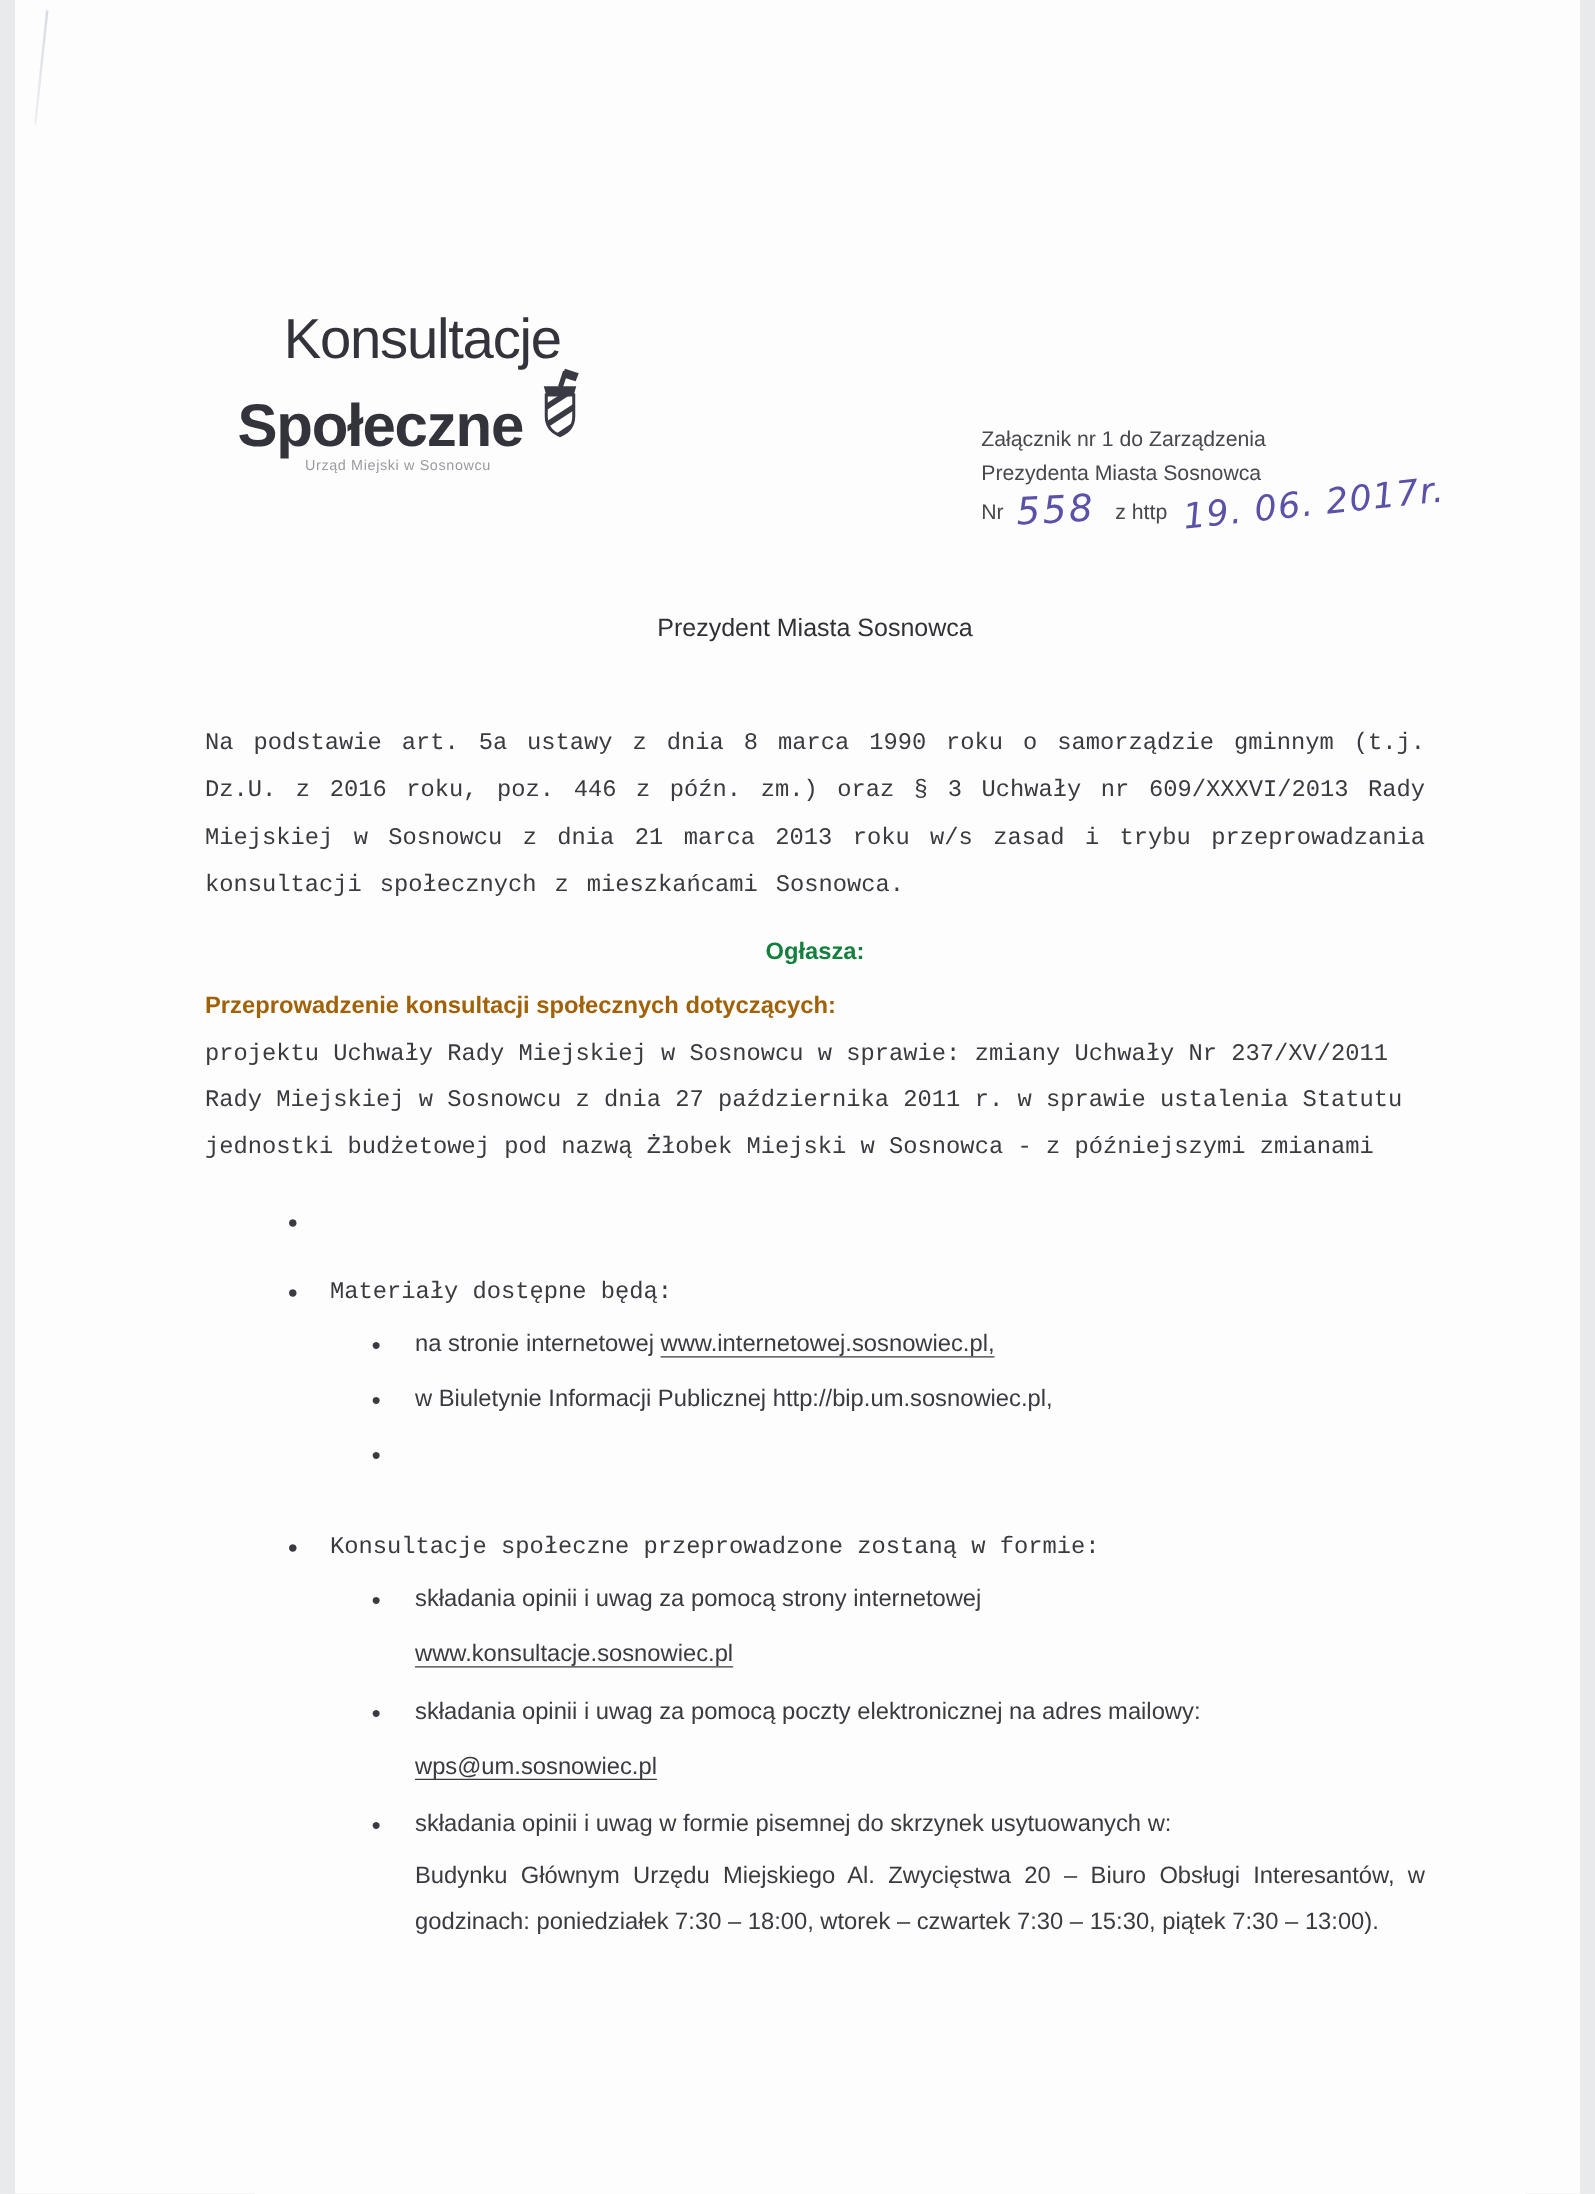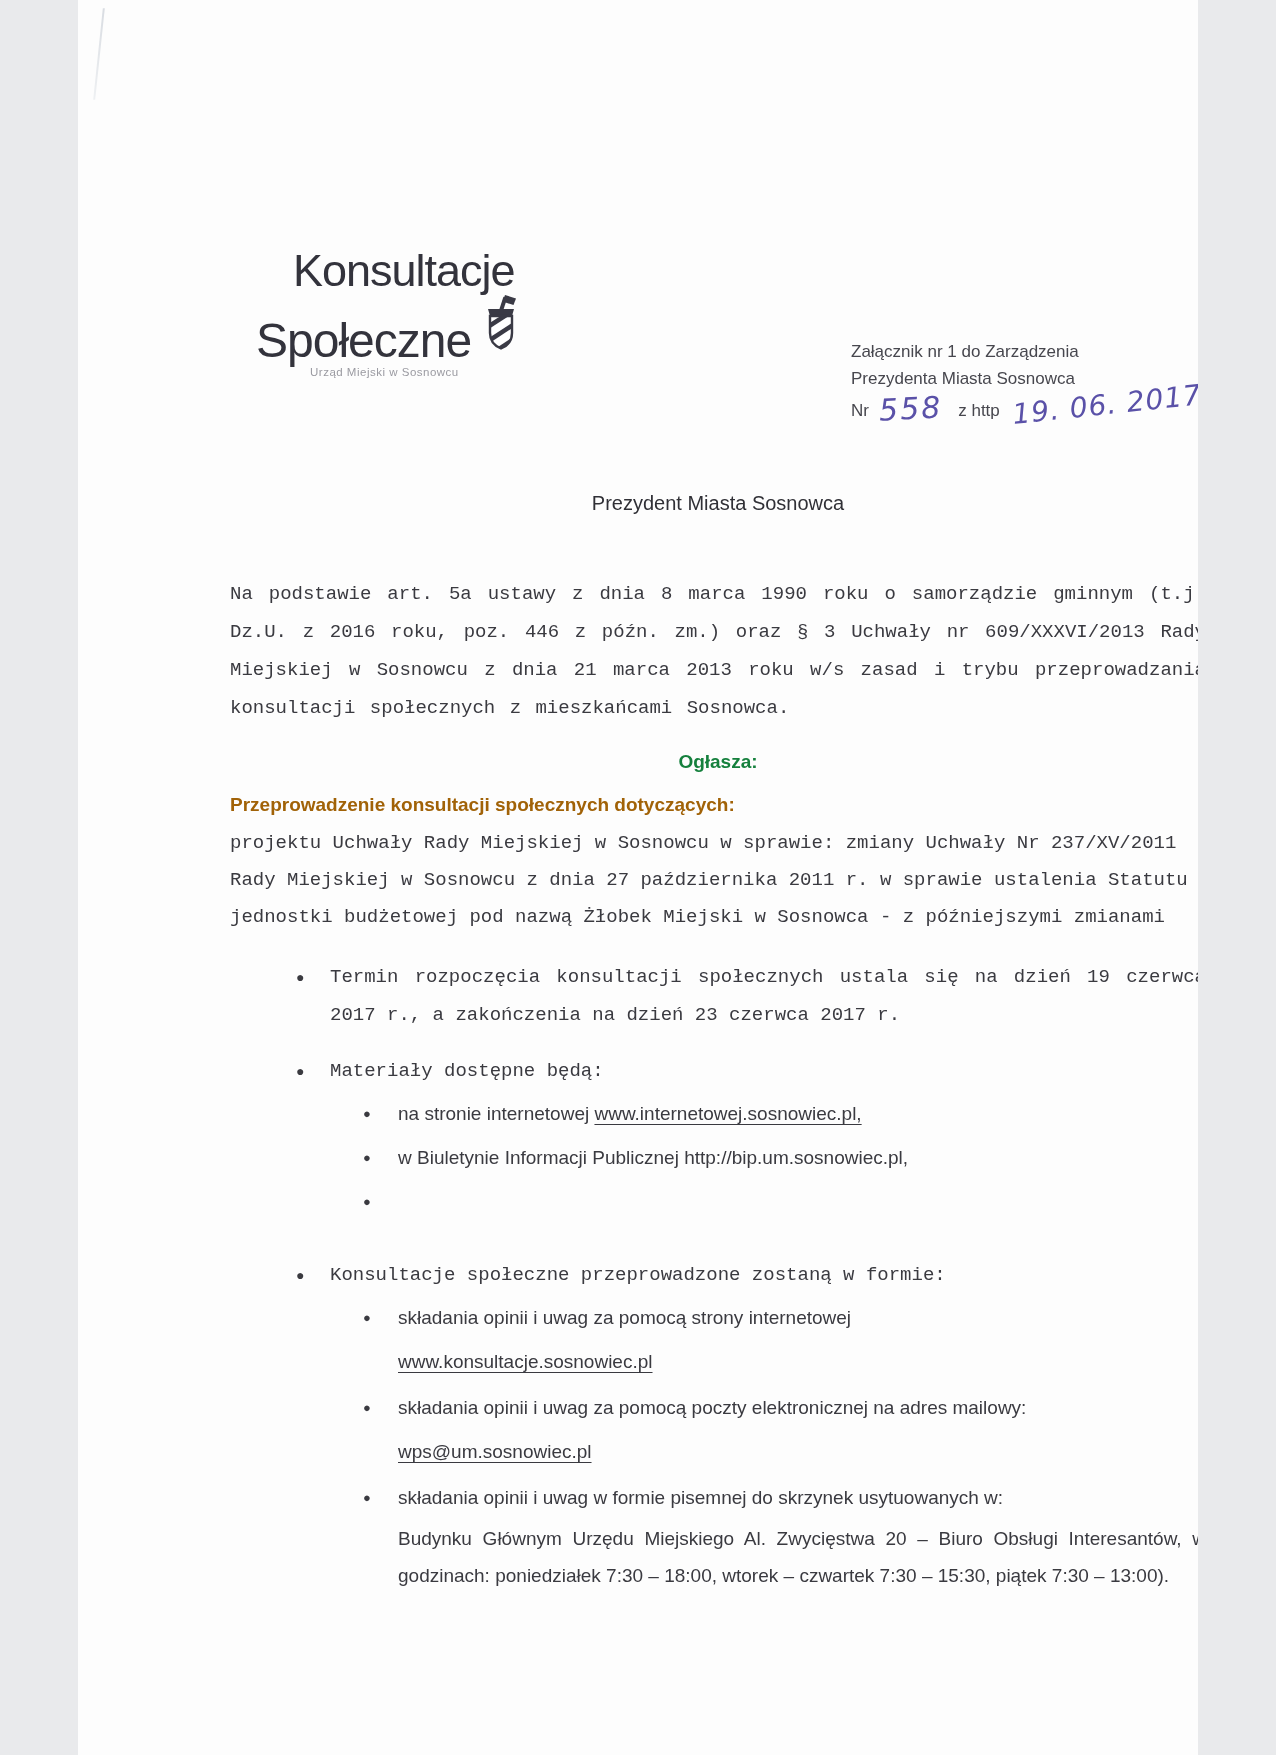--- a/index.html
+++ b/index.html
@@ -1,37 +1,37 @@
 <!DOCTYPE html>
 <html lang="pl"><head>
 <meta charset="utf-8">
 <style>
   html,body{margin:0;padding:0;background:#e9eaec;}
   .page{
     position:relative;
-    width:1120px;height:1755px;
+    width:1252px;height:1755px;
     margin:0 auto;
     background:#fdfdfd;
     overflow:hidden;
     font-family:"Liberation Sans",sans-serif;
     color:#3a3a40;
   }
   .scan-artifact{
     position:absolute;top:8px;left:20px;width:2px;height:92px;
     background:linear-gradient(#c9ced6,#e8ebee);
     transform:rotate(6deg);opacity:.7;
   }
   
   .logo{position:absolute;top:248px;left:178px;color:#33333c;}
   .logo-line1{
     font-size:45px;font-weight:500;letter-spacing:-1px;
     margin-left:37px;line-height:46px;
   }
   .logo-line2-row{display:flex;align-items:flex-end;line-height:44px;}
-  .logo-line2{font-size:48px;font-weight:400;letter-spacing:-1px;}
+  .logo-line2{font-size:48px;font-weight:700;letter-spacing:-1px;}
   .crest{margin:0 0 -6px 10px;}
   .logo-sub{
     margin:3px 0 0 54px;font-size:11.5px;color:#9a9aa1;letter-spacing:.5px;
   }
   
   .attachment{
     position:absolute;top:338px;left:773px;
     font-size:17px;line-height:27px;color:#47474e;
   }
   .attachment-row3{display:flex;align-items:baseline;white-space:nowrap;}
@@ -127,21 +127,20 @@
 
     <p class="intro justify">Na podstawie art. 5a ustawy z dnia 8 marca 1990 roku o samorządzie gminnym (t.j. Dz.U. z 2016 roku, poz. 446 z późn. zm.) oraz § 3 Uchwały nr 609/XXXVI/2013 Rady Miejskiej w Sosnowcu z dnia 21 marca 2013 roku w/s zasad i trybu przeprowadzania konsultacji społecznych z mieszkańcami Sosnowca.</p>
 
     <div class="announce">Ogłasza:</div>
 
     <div class="subject-heading">Przeprowadzenie konsultacji społecznych dotyczących:</div>
     <p class="subject-body">projektu Uchwały Rady Miejskiej w Sosnowcu w sprawie: zmiany Uchwały Nr 237/XV/2011 Rady Miejskiej w Sosnowcu z dnia 27 października 2011 r. w sprawie ustalenia Statutu jednostki budżetowej pod nazwą Żłobek Miejski w Sosnowca - z późniejszymi zmianami</p>
 
     <div class="li1 bullet-term">
       <span class="b">●</span>
-      <p class="t justify">Termin rozpoczęcia konsultacji społecznych ustala się na dzień 19 czerwca 2017 r., a zakończenia na dzień 23 czerwca 2017 r.</p>
     </div>
 
     <div class="li1 materials-label">
       <span class="b">●</span>
       <p class="t">Materiały dostępne będą:</p>
     </div>
     <div class="materials-list">
       <div class="li2">
         <span class="b">●</span>
         <div class="t">

